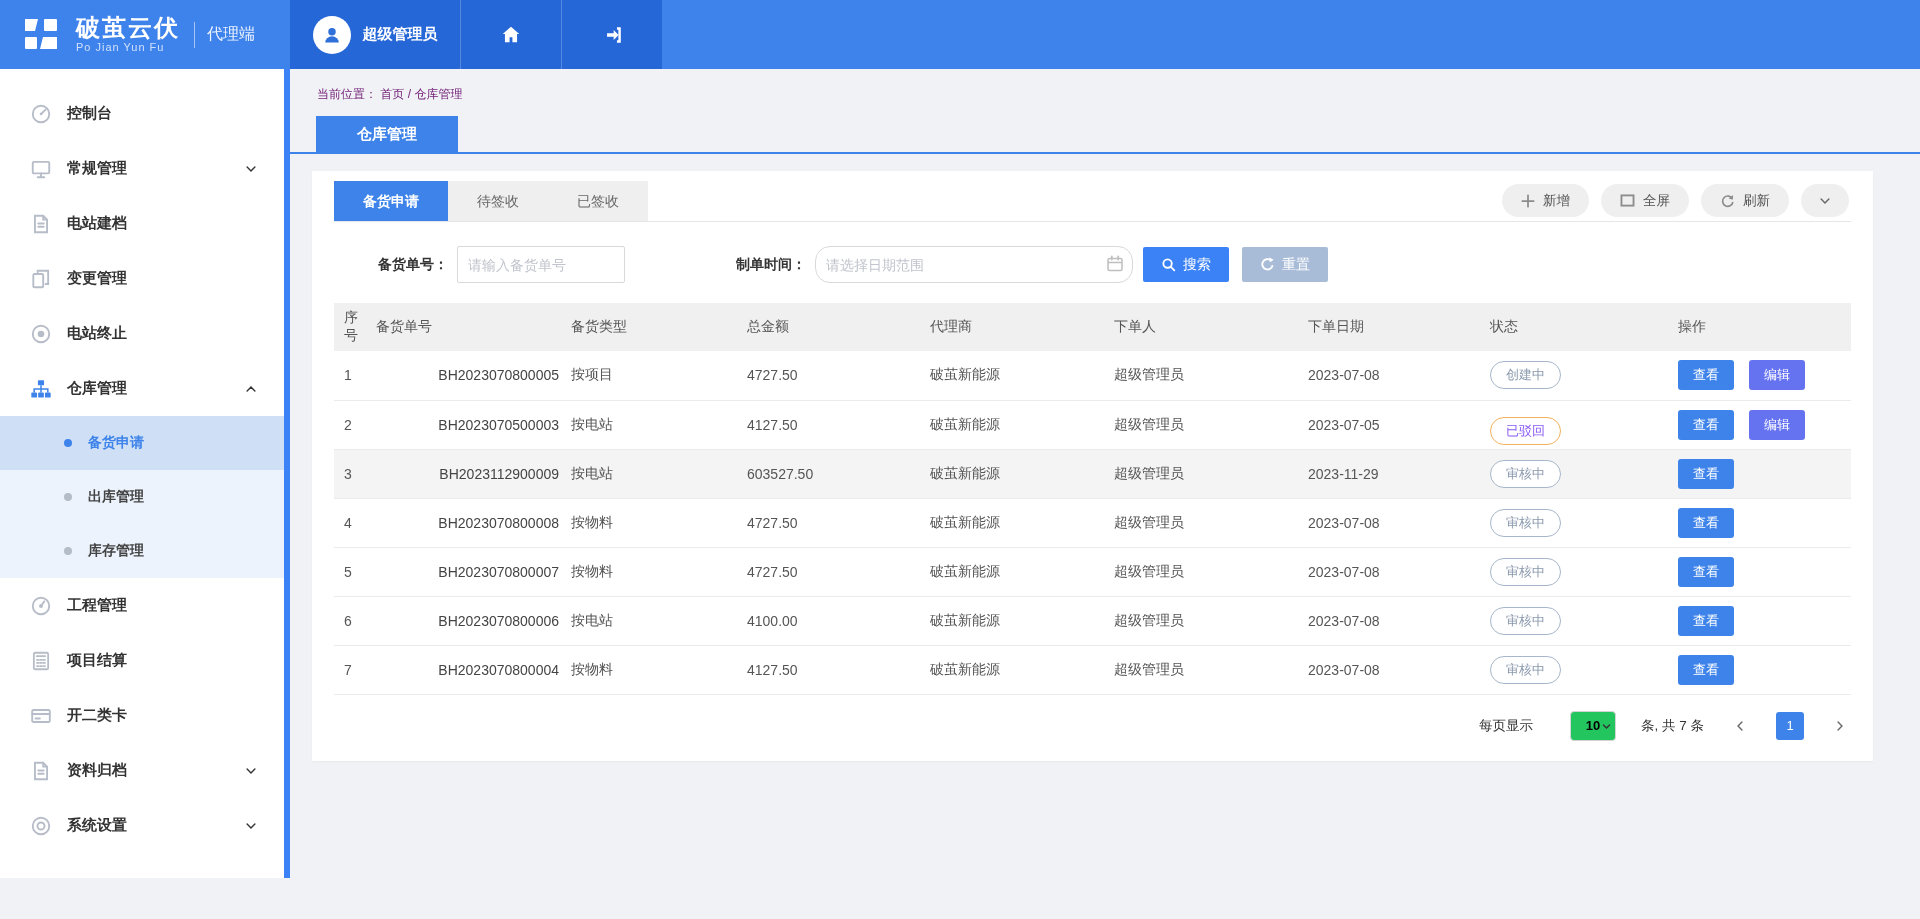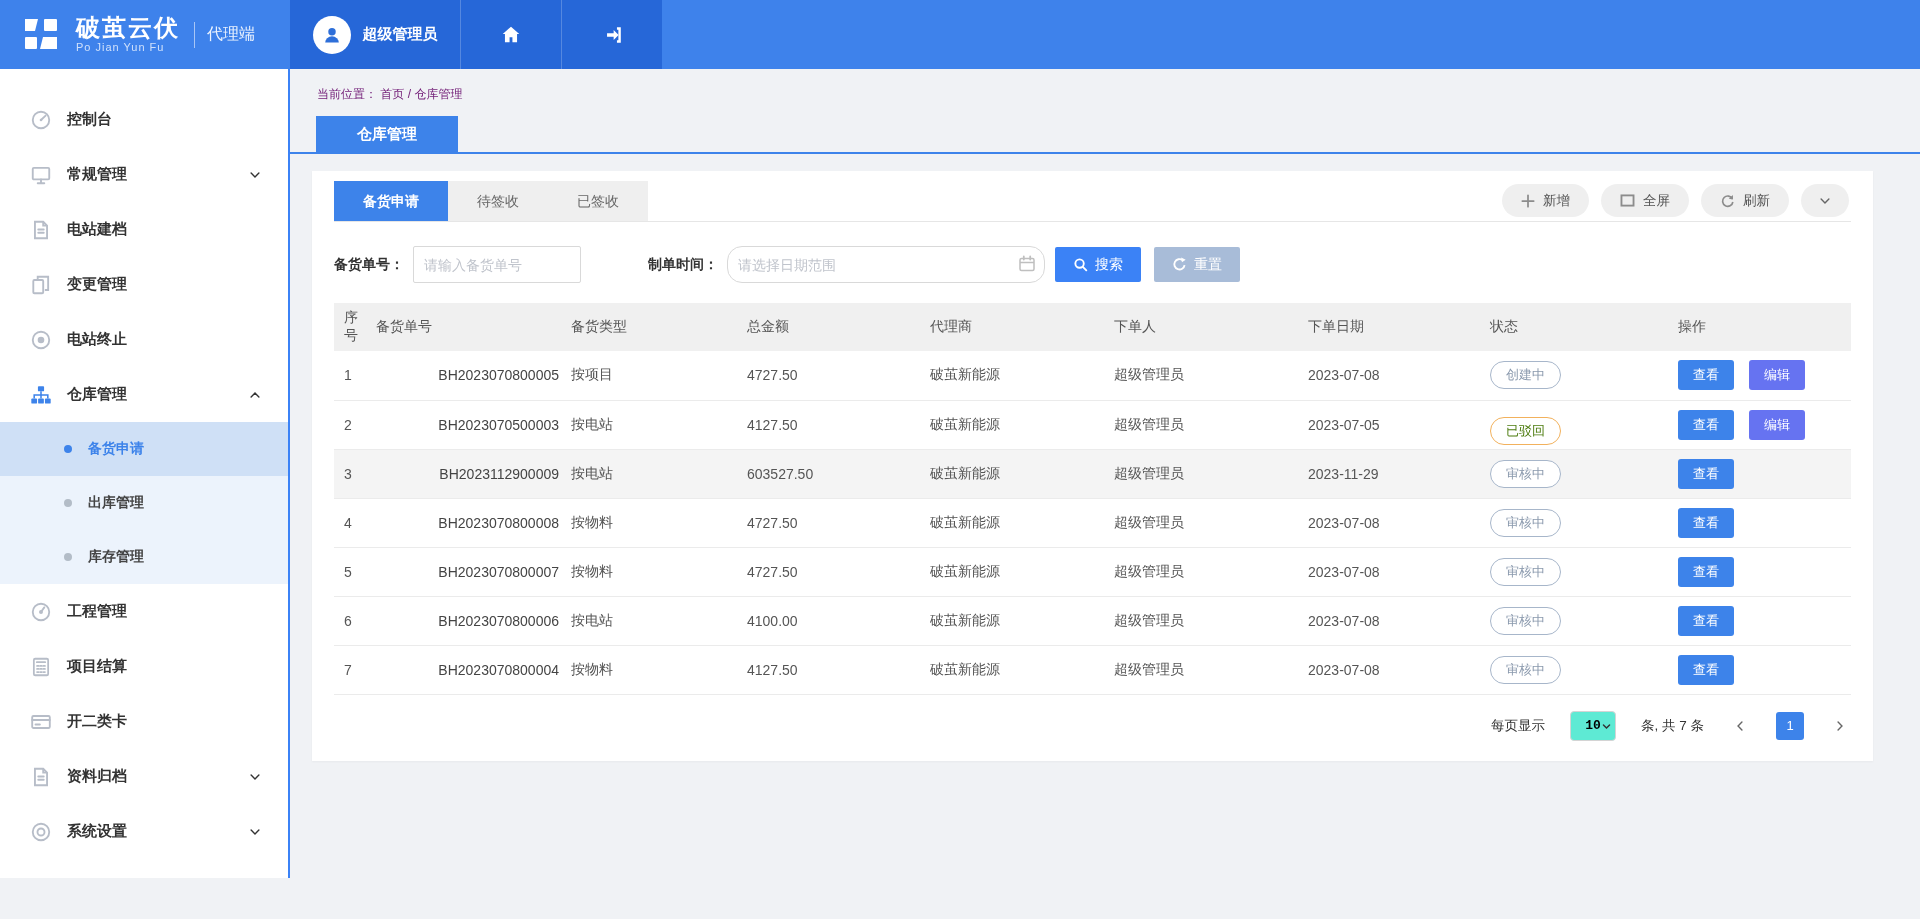--- a/index.html
+++ b/index.html
@@ -21,21 +21,21 @@
   .avatar { width:38px; height:38px; border-radius:50%; background:#fff; display:flex; align-items:center; justify-content:center; }
   .user-name { color:#fff; font-size:15px; font-weight:700; }
   .icon-seg { width:101px; }
   .top-right { margin-left:auto; display:flex; align-items:center; gap:42px; padding-right:20px; }
   .top-nav-item { display:flex; align-items:center; gap:10px; cursor:pointer; }
   .top-nav-circle { width:34px; height:34px; border-radius:50%; background:#fff; display:flex; align-items:center; justify-content:center; }
   .top-nav-label { color:#fff; font-size:14px; font-weight:700; }
 
   
   .body-row { flex:1; display:flex; min-height:0; }
-  .sidebar { width:290px; background:#fff; border-right:2px solid #3b82f6; flex-shrink:0; overflow:hidden; padding-top:23px; }
+  .sidebar { width:290px; background:#fff; border-right:6px solid #3b82f6; flex-shrink:0; overflow:hidden; padding-top:17px; }
   .menu-item { height:55px; display:flex; align-items:center; padding:0 26px 0 30px; cursor:pointer; }
   .menu-item .mi-icon { width:22px; height:22px; margin-right:15px; flex-shrink:0; display:flex; align-items:center; }
   .menu-item .mi-label { font-size:15px; font-weight:700; color:#333; }
   .menu-item .mi-chevron { margin-left:auto; display:flex; }
   .menu-item.active .mi-label { color:#333; }
   .submenu { background:#ecf3fc; }
   .submenu-item { height:54px; display:flex; align-items:center; padding-left:64px; cursor:pointer; }
   .submenu-item .dot { width:8px; height:8px; border-radius:50%; background:#b3bcc7; margin-right:16px; }
   .submenu-item .sm-label { font-size:14px; font-weight:700; color:#444; }
   .submenu-item.active { background:#cfe0f6; }
@@ -51,47 +51,47 @@
   .card { margin:17px 47px 0 22px; background:#fff; padding:10px 22px 20px; box-shadow:0 1px 2px rgba(0,0,0,.04); }
   .card-head { display:flex; align-items:flex-start; justify-content:space-between; border-bottom:1px solid #e6e6e6; }
   .tabs { display:flex; }
   .tab { height:40px; line-height:40px; padding:0 29px; font-size:14px; background:#efefef; color:#666; cursor:pointer; }
   .tab.active { background:#3d83ea; color:#fff; font-weight:700; }
   .toolbar { display:flex; gap:12px; padding:3px 2px 0 0; }
   .pill { height:33px; border:none; border-radius:17px; background:#efefef; color:#555; font-size:13.5px; display:flex; align-items:center; gap:8px; padding:0 19px; cursor:pointer; font-family:inherit; }
   .pill.small { padding:0 17px; }
 
   .filter-row { margin-top:24px; display:flex; align-items:center; }
-  .f-label { font-size:14px; font-weight:700; color:#333; margin-right:9px; }
+  .f-label { font-size:14px; font-weight:700; color:#333; margin-right:9px;margin-left:44px; }
   .f-input { height:37px; border:1px solid #d9d9d9; border-radius:2px; padding:0 10px; font-size:14px; color:#333; font-family:inherit; }
   .f-input::placeholder { color:#c0c4cc; }
   .input-order { width:168px; }
   .date-wrap { position:relative; width:318px; }
   .input-date { width:100%; padding-right:34px;border-radius:15px; }
   .cal-icon { position:absolute; right:9px; top:9px; pointer-events:none; }
   .gap1 { width:67px; }
   .btn { height:35px; border:none; border-radius:2px; color:#fff; font-size:14px; display:flex; align-items:center; gap:7px; padding:0 18px; cursor:pointer; font-family:inherit; }
   .btn-search { background:#3b82f6; margin-left:10px; }
   .btn-reset { background:#a8bcd8; margin-left:13px; }
 
   table { width:100%; border-collapse:collapse; margin-top:20px; table-layout:fixed; }
   thead th { background:#f0f0f0; height:48px; font-size:14px; font-weight:400; color:#555; text-align:left; padding:0 6px; }
   th.c-no, td.c-no { padding-left:10px; }
   tbody td { height:49px; border-bottom:1px solid #ebebeb; font-size:14px; color:#555; padding:0 6px; }
   tbody tr.highlight, tbody tr:hover { background:#f4f4f4; }
   td.c-order { color:#444;text-align:right; }
   .pill-status { display:inline-block; padding:4px 15px; border-radius:14px; font-size:13px; border:1px solid #a7b6ca; color:#8a99ad; background:#fff; }
-  .pill-rejected { border-color:#f2b15c; color:#4d7c0f;margin-top:12px; }
+  .pill-rejected { border-color:#f2b15c; color:#8b5cf6;margin-top:12px; }
   .act-btn { border:none; border-radius:3px; color:#fff; font-size:13px; padding:6px 15px; cursor:pointer; font-family:inherit; }
   .act-view { background:#3d83ea; }
   .act-edit { background:#6673f1; margin-left:15px; }
 
   .pagination { margin-top:16px; display:flex; align-items:center; justify-content:flex-end; gap:25px; font-size:13.5px; color:#333; }
   .pp-select-wrap { position:relative; }
-  .pp-select { width:46px; height:30px; border:1px solid #d4d4d4; border-radius:4px; font-size:13px; padding:0 4px; appearance:none; background:#5eead4; font-family:Liberation Mono, monospace; font-weight:700; text-align:center; }
+  .pp-select { width:46px; height:30px; border:1px solid #d4d4d4; border-radius:4px; font-size:13px; padding:0 4px; appearance:none; background:#22c55e; font-family:Liberation Sans, sans-serif; font-weight:700; text-align:center;margin-left:12px; }
   .pp-select-wrap svg { position:absolute; right:4px; top:10px; pointer-events:none; }
   .pg-arrow { background:none; border:none; cursor:pointer; display:flex; align-items:center; padding:4px; }
   .pg-num { width:28px; height:28px; background:#3d83ea; color:#fff; border:none; border-radius:3px; font-size:13px; cursor:pointer; font-family:inherit; }
 </style>
 </head>
 <body>
 
 <div class="app">
 
   <header class="topbar">

